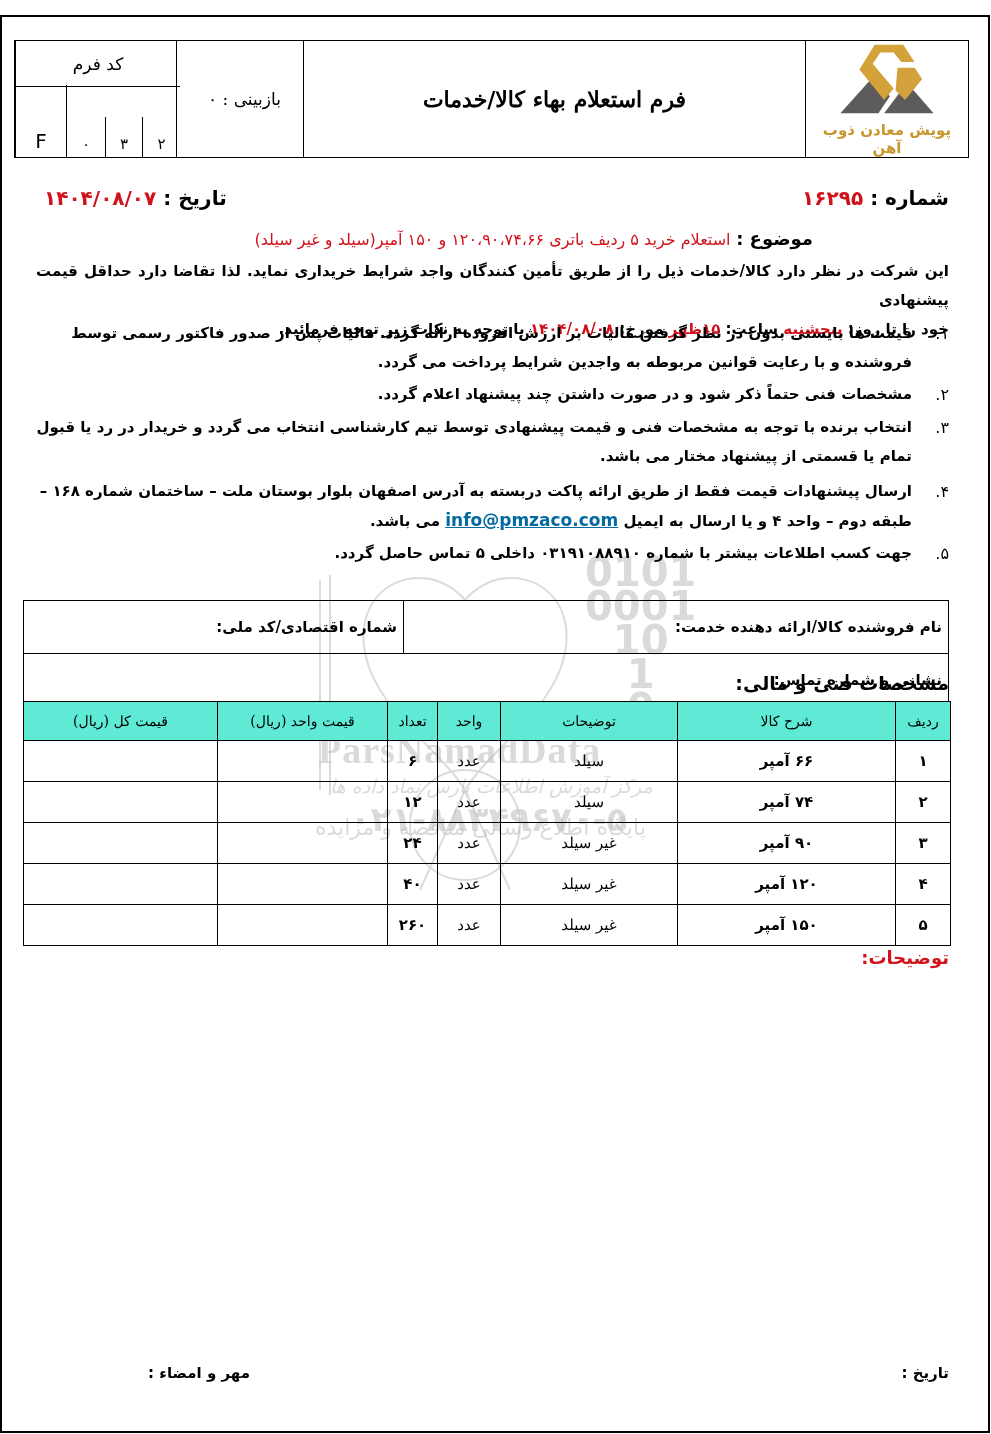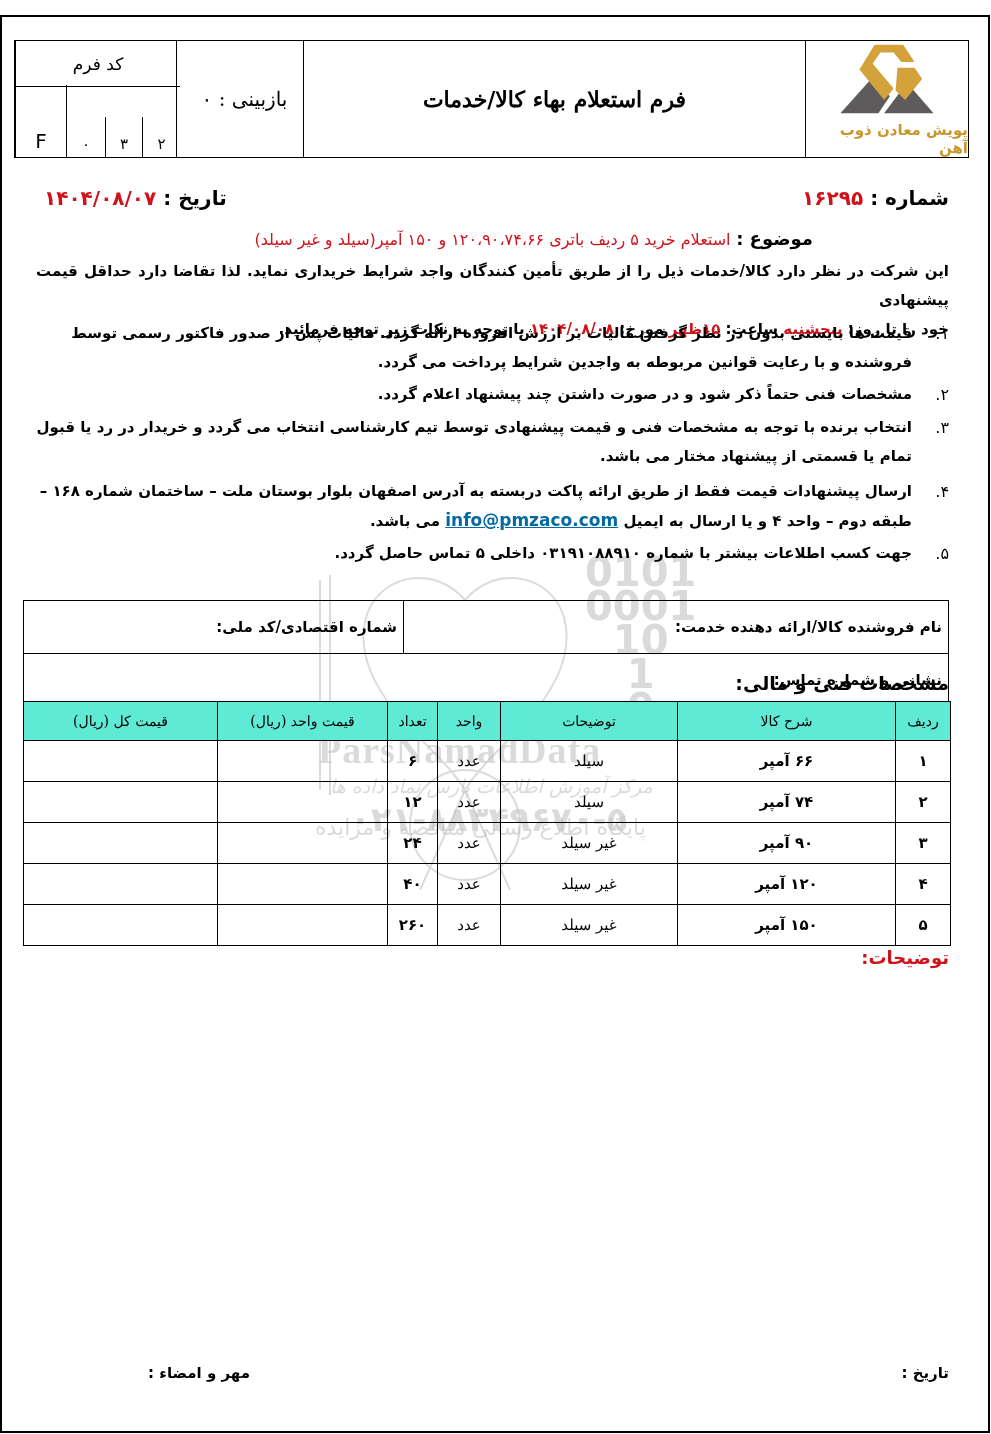--- a/index.html
+++ b/index.html
@@ -7,30 +7,30 @@
          font-family:"DejaVu Sans", "Liberation Sans", sans-serif; color:#000; }
   .page { position:absolute; left:0; top:15px; width:986px; height:1414px;
           border:2px solid #000; box-sizing:content-box; }
   
   .hdr { position:absolute; left:14px; top:40px; width:955px; height:118px;
          border:1.5px solid #000; box-sizing:border-box; }
   .hdr .cell { position:absolute; top:0; bottom:0; border-left:1.5px solid #000; box-sizing:border-box; }
   .logo-cell { right:0; width:163px; border-left:1.5px solid #000; display:flex; align-items:center; justify-content:center; flex-direction:column; }
   .title-cell { right:163px; width:502px; display:flex; align-items:center; justify-content:center;
                 font-family:"DejaVu Serif", "Liberation Serif", serif; font-weight:bold; font-size:22px;text-align:center; }
-  .rev-cell { right:665px; width:127px; display:flex; align-items:center; justify-content:center; font-size:20px; font-family:"DejaVu Serif", serif;padding-left:9px; }
+  .rev-cell { right:665px; width:127px; display:flex; align-items:center; justify-content:center; font-size:17px; font-family:"DejaVu Serif", serif;padding-left:9px; }
   .code-cell { left:0; width:165px; border-left:none; }
   .code-top { position:absolute; top:0; left:0; right:0; height:45px; border-bottom:1.5px solid #000;
               display:flex; align-items:center; justify-content:center; font-size:17px; font-family:"DejaVu Serif", serif; }
   .code-row { position:absolute; top:45px; left:0; right:0; bottom:0; }
   .code-row span { position:absolute; bottom:0; height:72px; display:flex; align-items:flex-end; justify-content:center; padding-bottom:4px; box-sizing:border-box; font-size:15px; }
   .code-f { left:0; width:51px; border-right:1.5px solid #000; font-size:20px !important; }
   .code-d { height:40px !important; border-left:1px solid #000; }
   .logo-svg { width:110px; height:82px; }
-  .logo-text { color:#c9962e; font-weight:bold; font-size:15px; margin-top:2px; font-family:"DejaVu Sans", sans-serif; }
+  .logo-text { color:#c9962e; font-weight:bold; font-size:15px; margin-top:2px; font-family:"DejaVu Sans", sans-serif;text-align:center; }
 
   .red { color:#d0121b; }
   .line { position:absolute; right:42px; font-size:16px; white-space:nowrap; font-weight:bold; }
   .num-line { position:absolute; right:42px; font-size:20px; font-weight:bold; }
   .para { position:absolute; right:42px; left:36px; font-size:15px; font-weight:bold; line-height:29px; text-align:justify; }
   .item { position:absolute; right:42px; left:36px; font-size:15px; font-weight:bold; line-height:29px; }
   .item .n { position:absolute; right:0; top:0; font-weight:normal; font-size:16px; }
   .item .t { margin-right:37px; display:block; }
   .email { color:#0369a1; text-decoration:underline; font-size:17px; direction:ltr; unicode-bidi:embed; }
 

